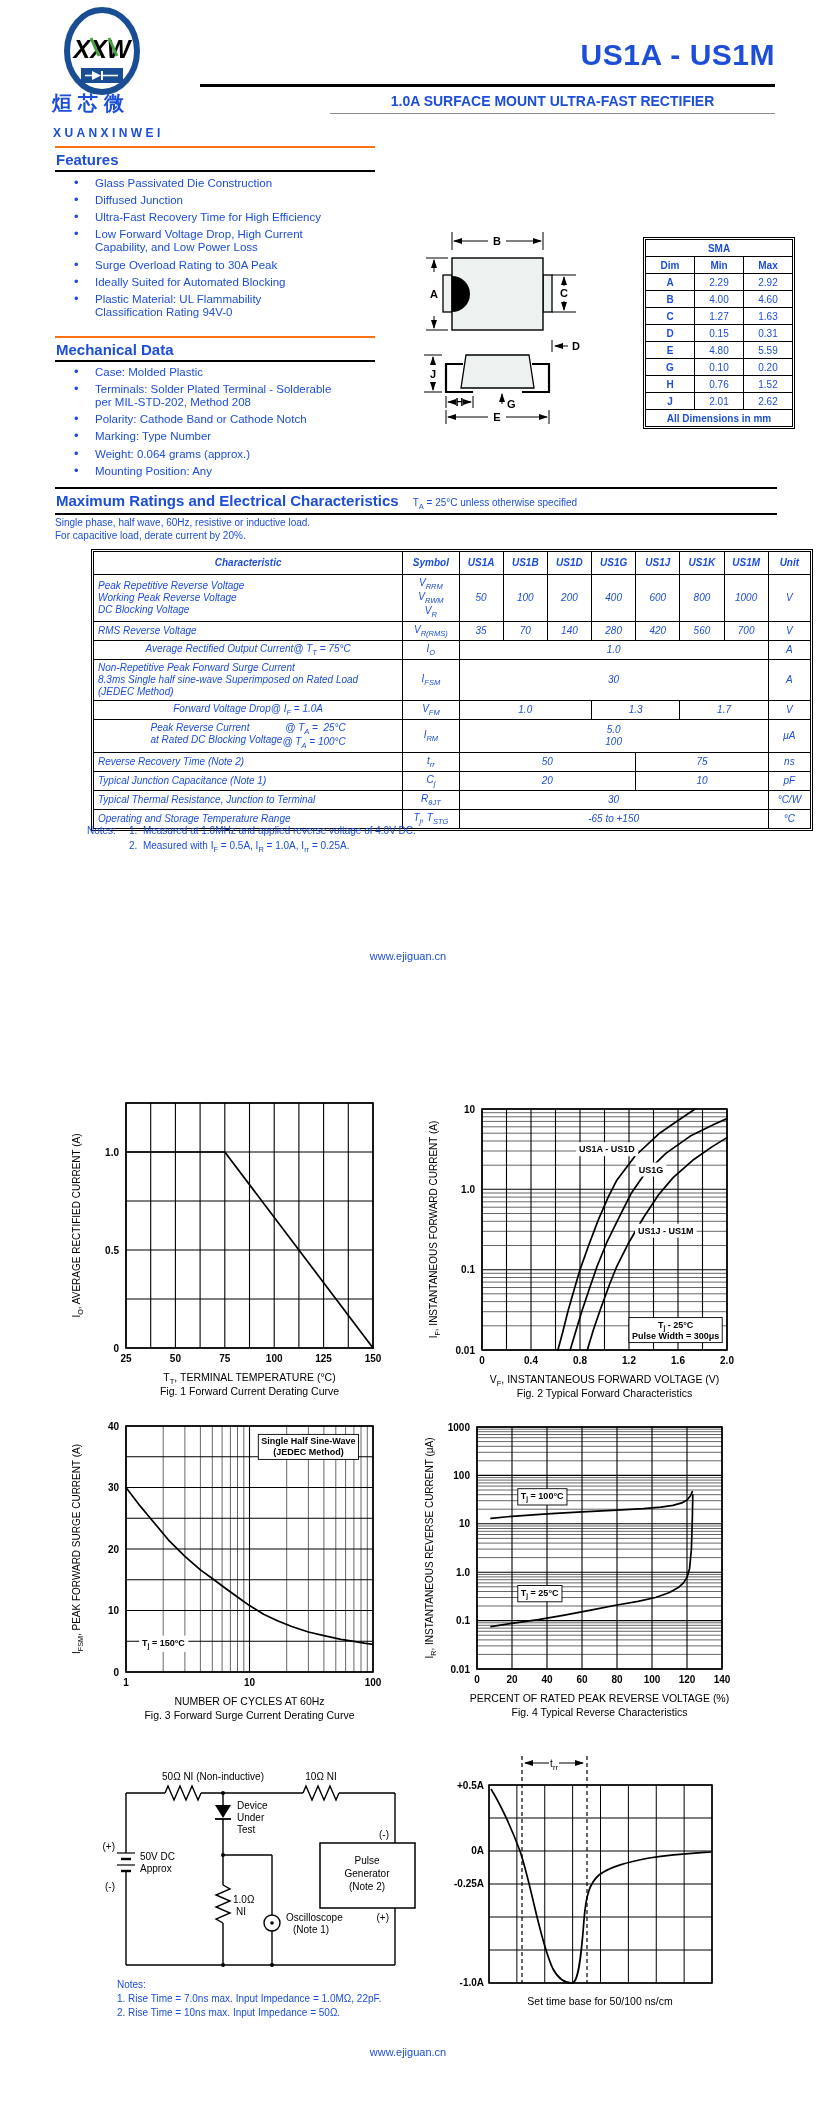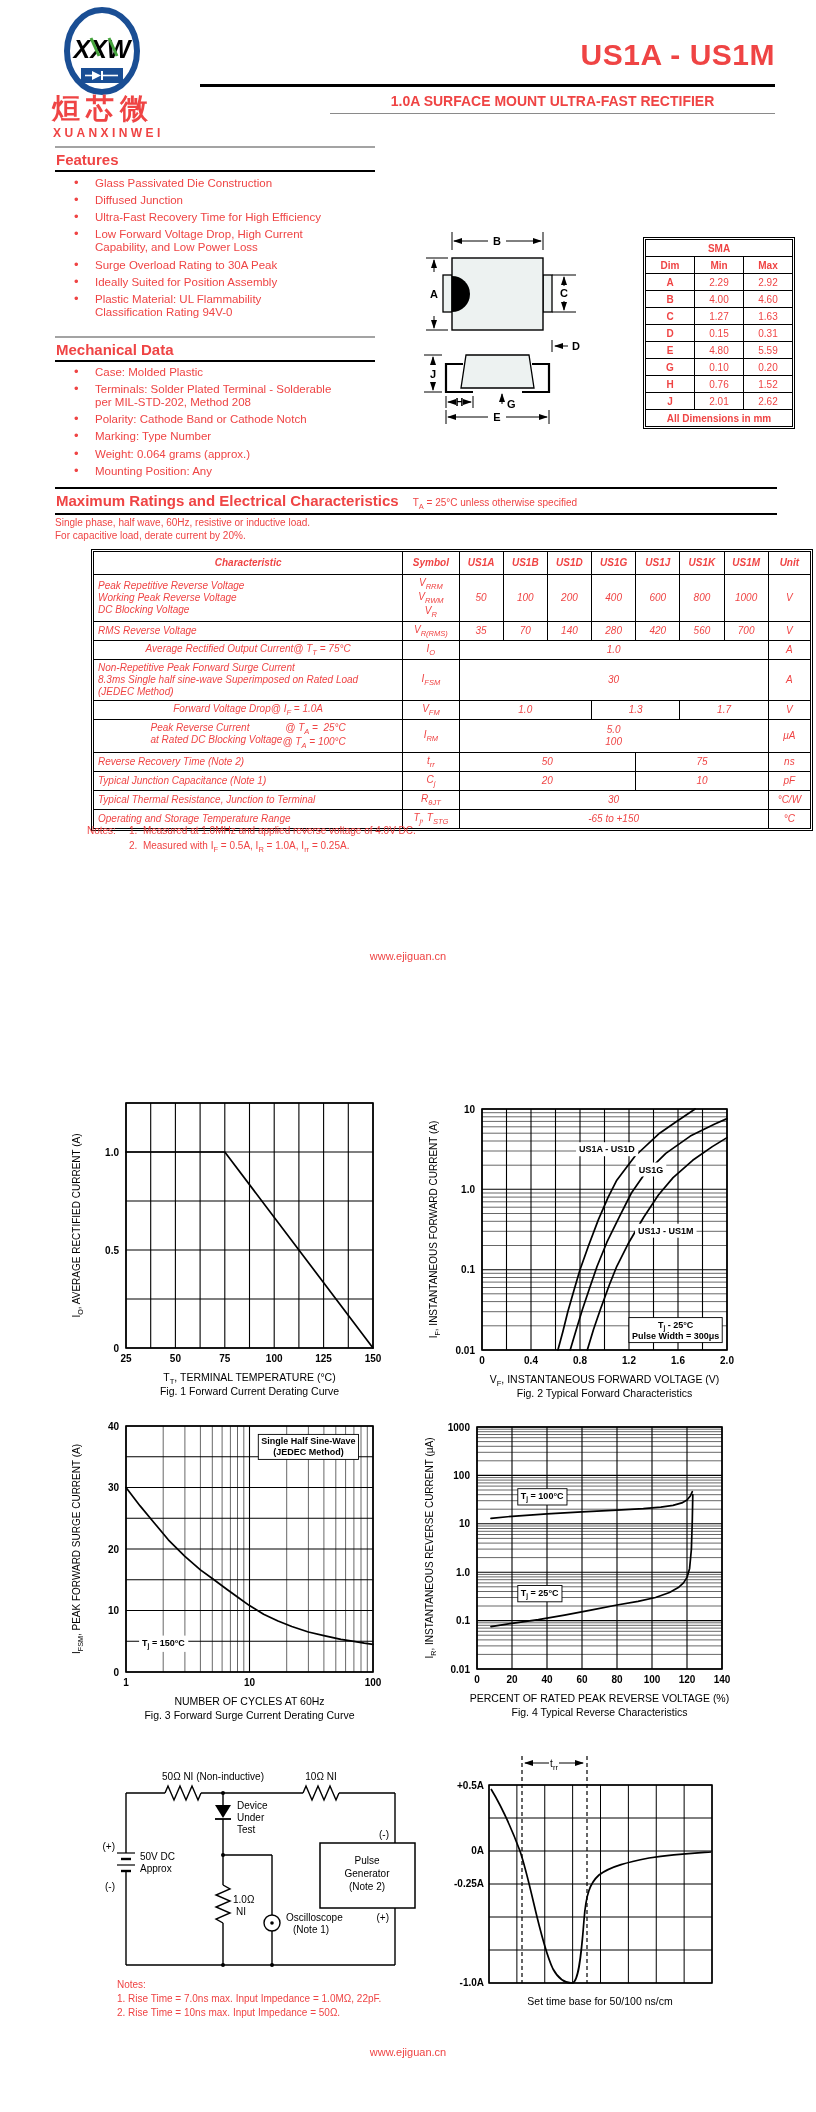--- a/index.html
+++ b/index.html
@@ -1,27 +1,27 @@
 <!DOCTYPE html>
 <html><head>
 <meta charset="utf-8">
 <style>
   html,body{margin:0;padding:0;background:#fff;}
-  .page{position:relative;width:816px;height:2112px;background:#fff;color:#ef4444;
+  .page{position:relative;width:816px;height:2112px;background:#fff;color:#1d4ed8;
         font-family:"Liberation Sans",sans-serif;overflow:hidden;}
   .abs{position:absolute;}
   
   .doc-title{font-size:30px;font-weight:bold;letter-spacing:0.5px;text-align:right;}
   .title-rule{background:#000;height:3px;}
   .doc-subtitle{font-size:14px;font-weight:bold;text-align:center;}
   .sub-rule{background:#8a8a8a;height:1px;}
-  .logo-cn{font-size:28px;font-weight:bold;letter-spacing:6px;}
+  .logo-cn{font-size:20px;font-weight:bold;letter-spacing:6px;}
   .logo-en{font-size:12px;font-weight:bold;letter-spacing:3.4px;}
   
-  .sechead{font-weight:bold;font-size:15px;border-top:2px solid #a3a3a3;border-bottom:2px solid #000;
+  .sechead{font-weight:bold;font-size:15px;border-top:2px solid #f97316;border-bottom:2px solid #000;
            padding:3px 1px 2px;}
   .ratehead{display:flex;align-items:baseline;border-top:2px solid #000;border-bottom:2px solid #000;
             padding:3px 1px 2px;}
   .ratehead .big{font-weight:bold;font-size:15px;}
   .ratehead .cond{font-size:10px;margin-left:14px;}
   .subtext{font-size:10px;line-height:1.25;}
   
   .blist{list-style:none;margin:0;padding:0;font-size:11.5px;line-height:1.14;}
   .blist li{position:relative;padding-left:40px;margin-bottom:4px;}
   .blist li::before{content:"\2022";position:absolute;left:19px;top:-1px;font-size:13px;}
@@ -70,21 +70,21 @@
   <div class="abs doc-subtitle" style="left:330px;top:93px;width:445px;">1.0A SURFACE MOUNT ULTRA-FAST RECTIFIER</div>
   <div class="abs sub-rule" style="left:330px;top:113px;width:445px;"></div>
 
   <div class="abs sechead" style="left:55px;top:146px;width:318px;">Features</div>
   <ul class="abs blist" style="left:55px;top:177px;width:330px;">
     <li><span>Glass Passivated Die Construction</span></li>
     <li><span>Diffused Junction</span></li>
     <li><span>Ultra-Fast Recovery Time for High Efficiency</span></li>
     <li><span>Low Forward Voltage Drop, High Current<br>Capability, and Low Power Loss</span></li>
     <li><span>Surge Overload Rating to 30A Peak</span></li>
-    <li><span>Ideally Suited for Position Assembly</span></li>
+    <li><span>Ideally Suited for Automated Blocking</span></li>
     <li><span>Plastic Material: UL Flammability<br>Classification Rating 94V-0</span></li>
   </ul>
 
   <div class="abs sechead" style="left:55px;top:336px;width:318px;">Mechanical Data</div>
   <ul class="abs blist" style="left:55px;top:366px;width:340px;">
     <li><span>Case: Molded Plastic</span></li>
     <li><span>Terminals: Solder Plated Terminal - Solderable<br>per MIL-STD-202, Method 208</span></li>
     <li><span>Polarity: Cathode Band or Cathode Notch</span></li>
     <li><span>Marking: Type Number</span></li>
     <li><span>Weight: 0.064 grams (approx.)</span></li>

